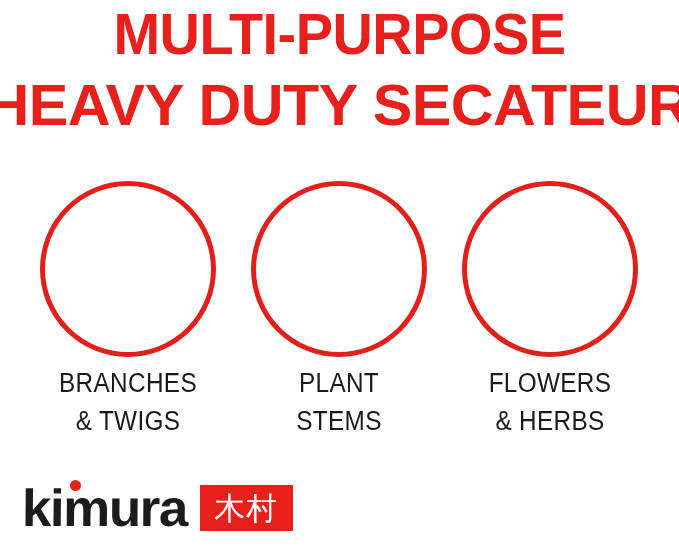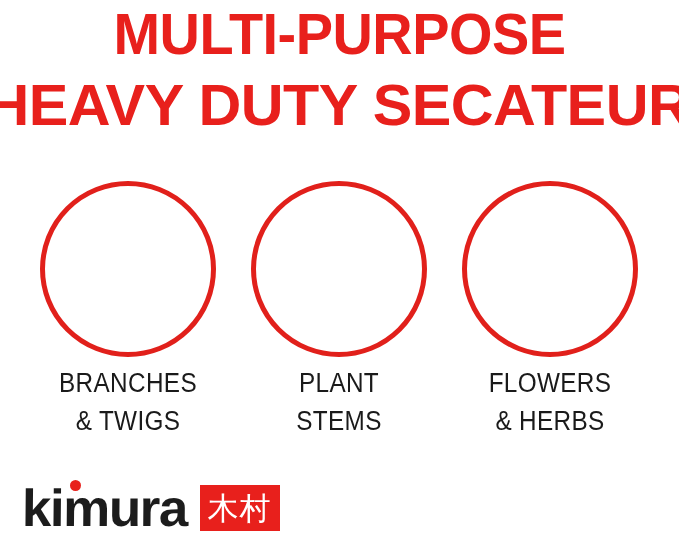--- a/index.html
+++ b/index.html
@@ -320,21 +320,21 @@
     top: 1px;
     width: 11px;
     height: 11px;
     border-radius: 50%;
     background: #e8201c;
   }
   .logo-kanji-box {
     margin-left: 16px;
     background: #e8201c;
     color: #ffffff;
-    width: 80px;
+    width: 93px;
     height: 46px;
     display: flex;
     align-items: center;
     justify-content: center;
     font-family: "DejaVu Sans", sans-serif;
     font-size: 31px;
     line-height: 31px;
     letter-spacing: 1px;
   }
 </style>

